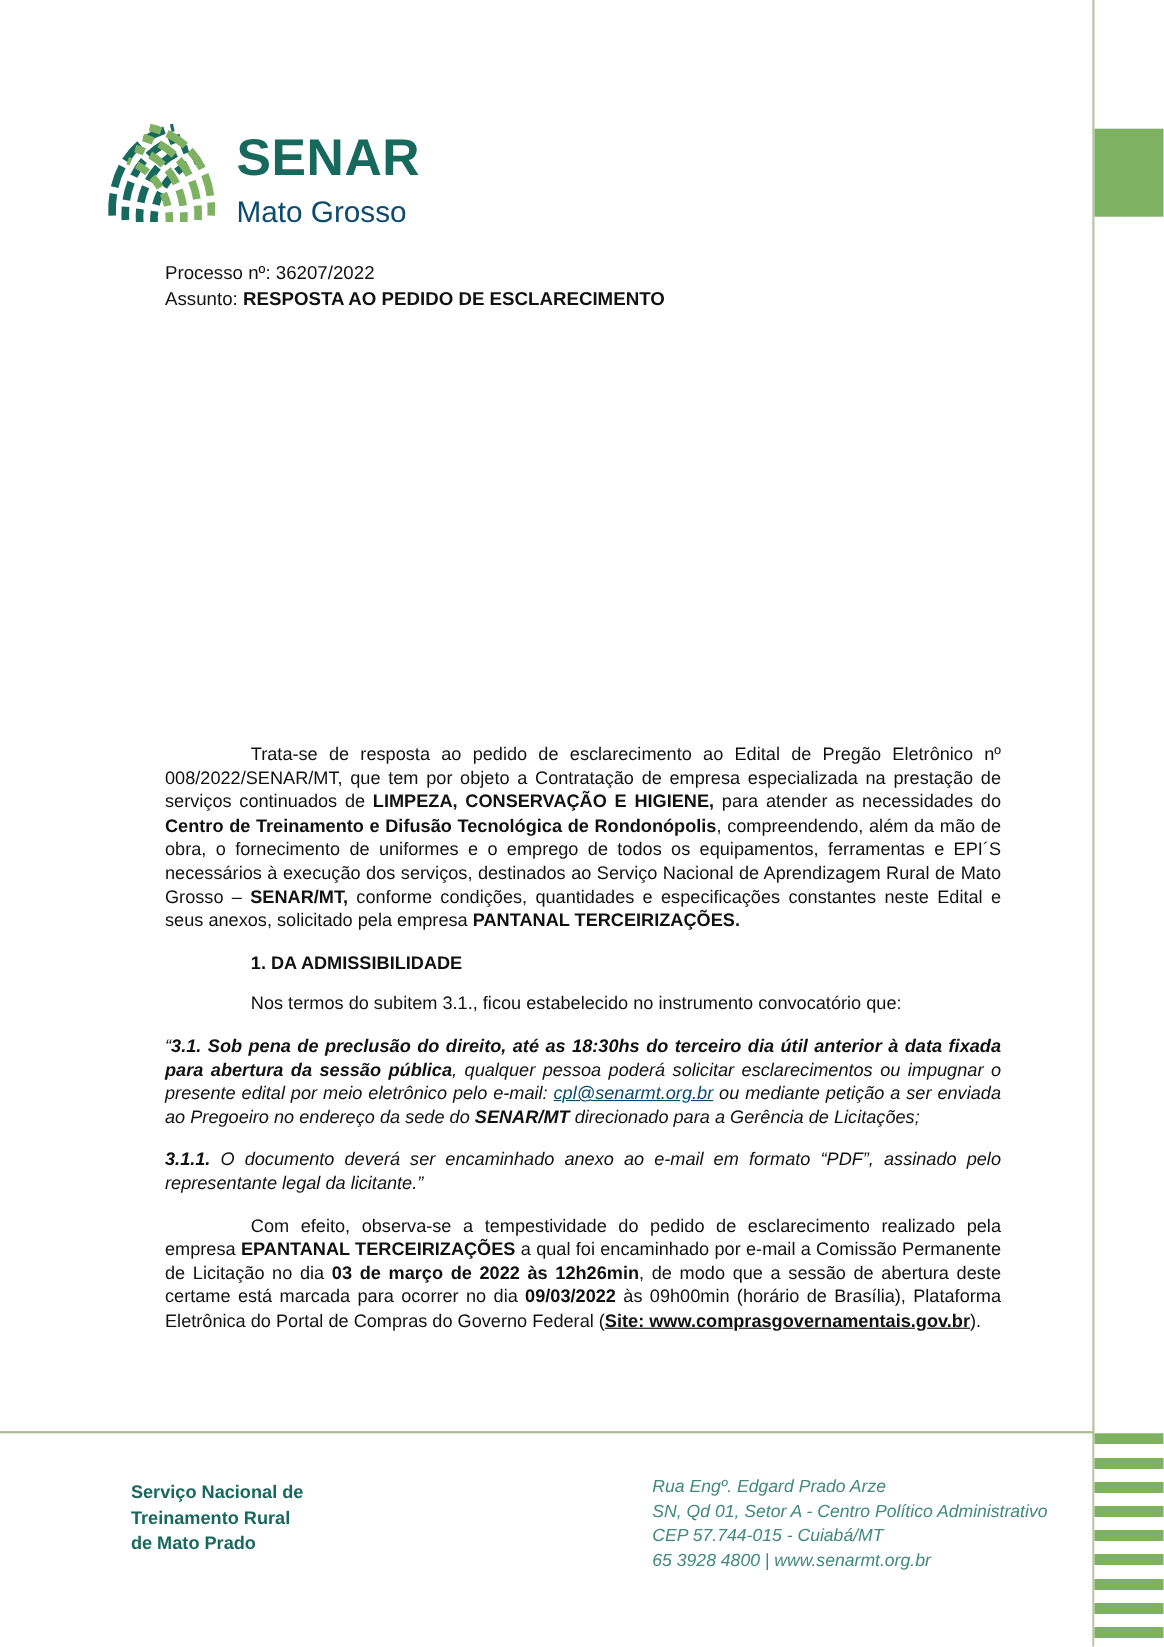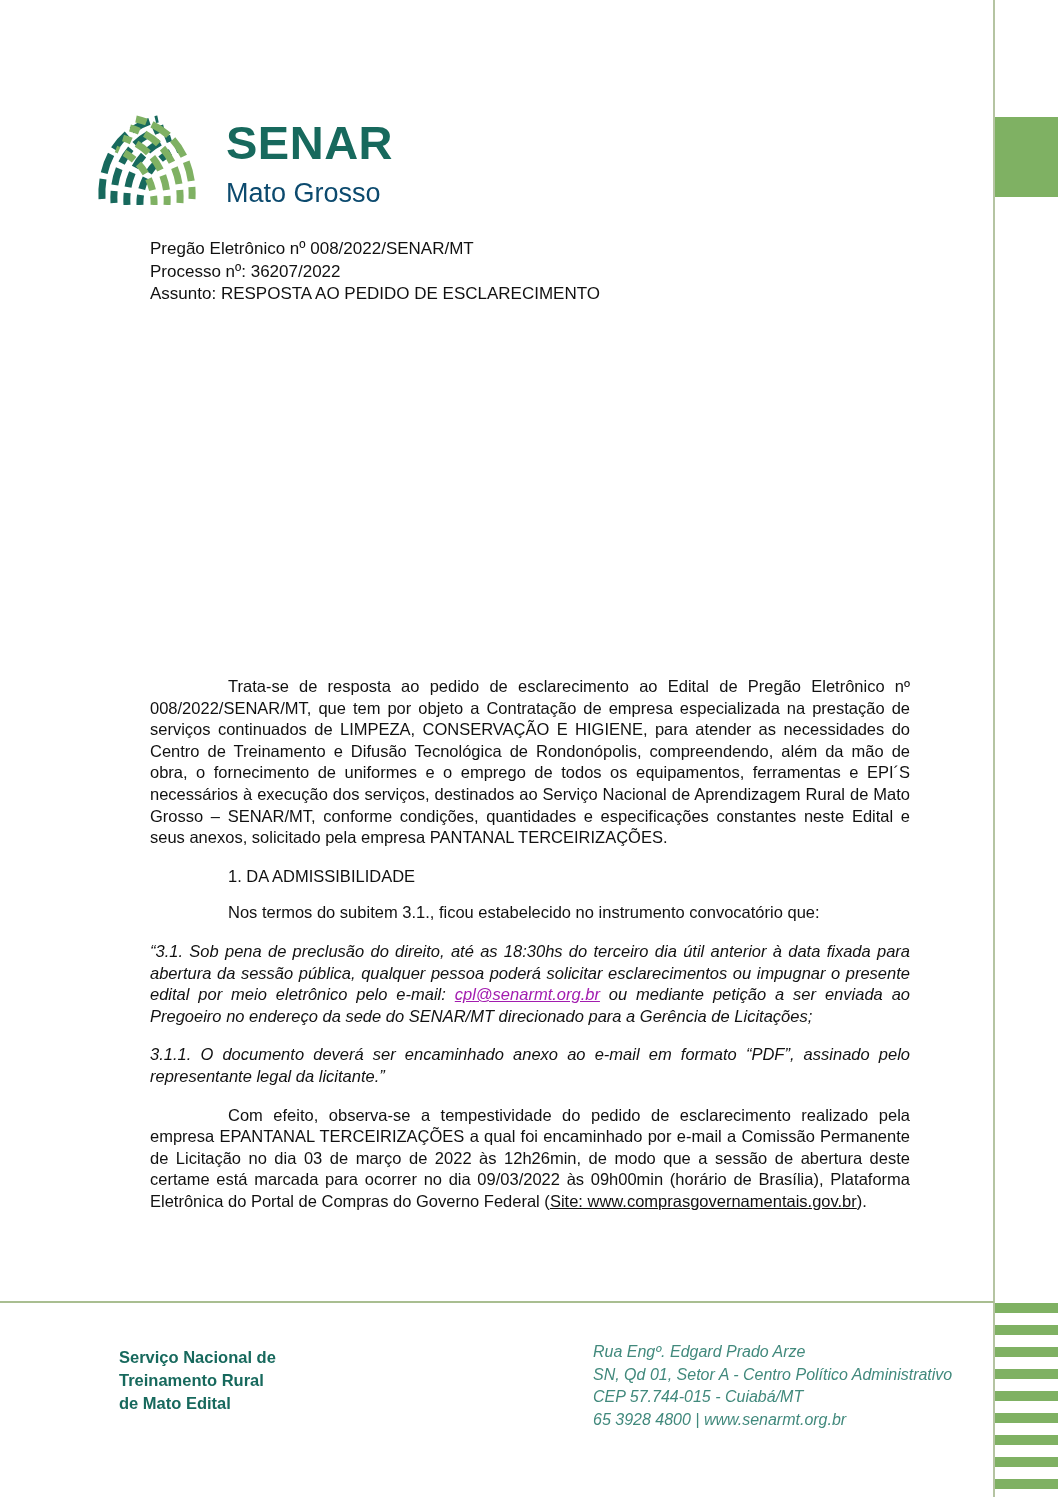--- a/index.html
+++ b/index.html
@@ -53,22 +53,22 @@
     width: 994px;
     height: 2px;
     background: #a9be91;
   }
   
   .logo {
     position: absolute;
     left: 95px;
     top: 110px;
     display: flex;
-    align-items: center;
-    gap: 27px;
+    align-items: flex-start;
+    gap: 16px;
   }
   .logo-mark { width: 104px; height: 92px; }
   .logo-text { padding-top: 10px; }
   .logo-title {
     font-size: 47px;
     font-weight: bold;
     color: #17695d;
     line-height: 46px;
     letter-spacing: 0.5px;
   }
@@ -94,24 +94,24 @@
     top: 676px;
     width: 760px;
     font-size: 16.5px;
     line-height: 21.6px;
     text-align: justify;
     color: #111111;
   }
   .para { margin: 0 0 15px 0; }
   .para.indent { text-indent: 78px; }
   .para.gap-lg { margin-bottom: 17px; }
-  .b { font-weight: normal; }
+  .b { font-weight: bold; }
   .i { font-style: italic; }
   .u { text-decoration: underline; }
-  .lnk { color: #a21caf; text-decoration: underline; }
+  .lnk { color: #0c4a6e; text-decoration: underline; }
   
   .footer-left {
     position: absolute;
     left: 119px;
     top: 1346px;
     font-size: 16.5px;
     line-height: 23px;
     font-weight: bold;
     color: #17695d;
   }
@@ -148,38 +148,37 @@
       <path d="M72,92 C74,64 59,34 28,25" stroke="#7fb163" stroke-width="7" stroke-dasharray="15 6" stroke-dashoffset="6"></path>
       <path d="M59,92 C60,72 48,46 21,36" stroke="#7fb163" stroke-width="7" stroke-dasharray="12 6" stroke-dashoffset="3"></path>
     </svg>
     <div class="logo-text">
       <div class="logo-title">SENAR</div>
       <div class="logo-subtitle">Mato Grosso</div>
     </div>
   </div>
 
   <div class="header-block">
-    <div>Pregão Eletrônico nº 008/2022/SENAR/MT</div>
     <div>Processo nº: 36207/2022</div>
     <div><span>Assunto: </span><span class="b">RESPOSTA AO PEDIDO DE ESCLARECIMENTO</span></div>
   </div>
 
   <div class="doc-body">
     <div class="para indent gap-lg"><span>Trata-se de resposta ao pedido de esclarecimento ao Edital de Pregão Eletrônico nº 008/2022/SENAR/MT, que tem por objeto a Contratação de empresa especializada na prestação de serviços continuados de </span><span class="b">LIMPEZA, CONSERVAÇÃO E HIGIENE,</span><span> para atender as necessidades do </span><span class="b">Centro de Treinamento e Difusão Tecnológica de Rondonópolis</span><span>, compreendendo, além da mão de obra, o fornecimento de uniformes e o emprego de todos os equipamentos, ferramentas e EPI´S necessários à execução dos serviços, destinados ao Serviço Nacional de Aprendizagem Rural de Mato Grosso – </span><span class="b">SENAR/MT,</span><span> conforme condições, quantidades e especificações constantes neste Edital e seus anexos, solicitado pela empresa </span><span class="b">PANTANAL TERCEIRIZAÇÕES.</span></div>
     <div class="para indent"><span class="b">1. DA ADMISSIBILIDADE</span></div>
     <div class="para indent gap-lg"><span>Nos termos do subitem 3.1., ficou estabelecido no instrumento convocatório que:</span></div>
     <div class="para gap-lg"><span class="i">“</span><span class="b i">3.1. Sob pena de preclusão do direito, até as 18:30hs do terceiro dia útil anterior à data fixada para abertura da sessão pública</span><span class="i">, qualquer pessoa poderá solicitar esclarecimentos ou impugnar o presente edital por meio eletrônico pelo e-mail: </span><span class="i lnk">cpl@senarmt.org.br</span><span class="i">  ou mediante petição a ser enviada ao Pregoeiro no endereço da sede do </span><span class="b i">SENAR/MT</span><span class="i"> direcionado para a Gerência de Licitações;</span></div>
     <div class="para gap-lg"><span class="b i">3.1.1.</span><span class="i"> O documento deverá ser encaminhado anexo ao e-mail em formato “PDF”, assinado pelo representante legal da licitante.”</span></div>
     <div class="para indent"><span>Com efeito, observa-se a tempestividade do pedido de esclarecimento realizado pela empresa </span><span class="b">EPANTANAL TERCEIRIZAÇÕES</span><span> a qual foi encaminhado por e-mail a Comissão Permanente de Licitação no dia </span><span class="b">03 de março de 2022 às 12h26min</span><span>, de modo que a sessão de abertura deste certame está marcada para ocorrer no dia </span><span class="b">09/03/2022</span><span> às 09h00min (horário de Brasília), Plataforma Eletrônica do Portal de Compras do Governo Federal (</span><span class="b u">Site: www.comprasgovernamentais.gov.br</span><span>).</span></div>
   </div>
 
   <div class="footer-left">
     <div>Serviço Nacional de</div>
     <div>Treinamento Rural</div>
-    <div>de Mato Edital</div>
+    <div>de Mato Prado</div>
   </div>
 
   <div class="footer-right">
     <div>Rua Engº. Edgard Prado Arze</div>
     <div>SN, Qd 01, Setor A - Centro Político Administrativo</div>
     <div>CEP 57.744-015 - Cuiabá/MT</div>
     <div>65 3928 4800 | www.senarmt.org.br</div>
   </div>
 
 </div>

